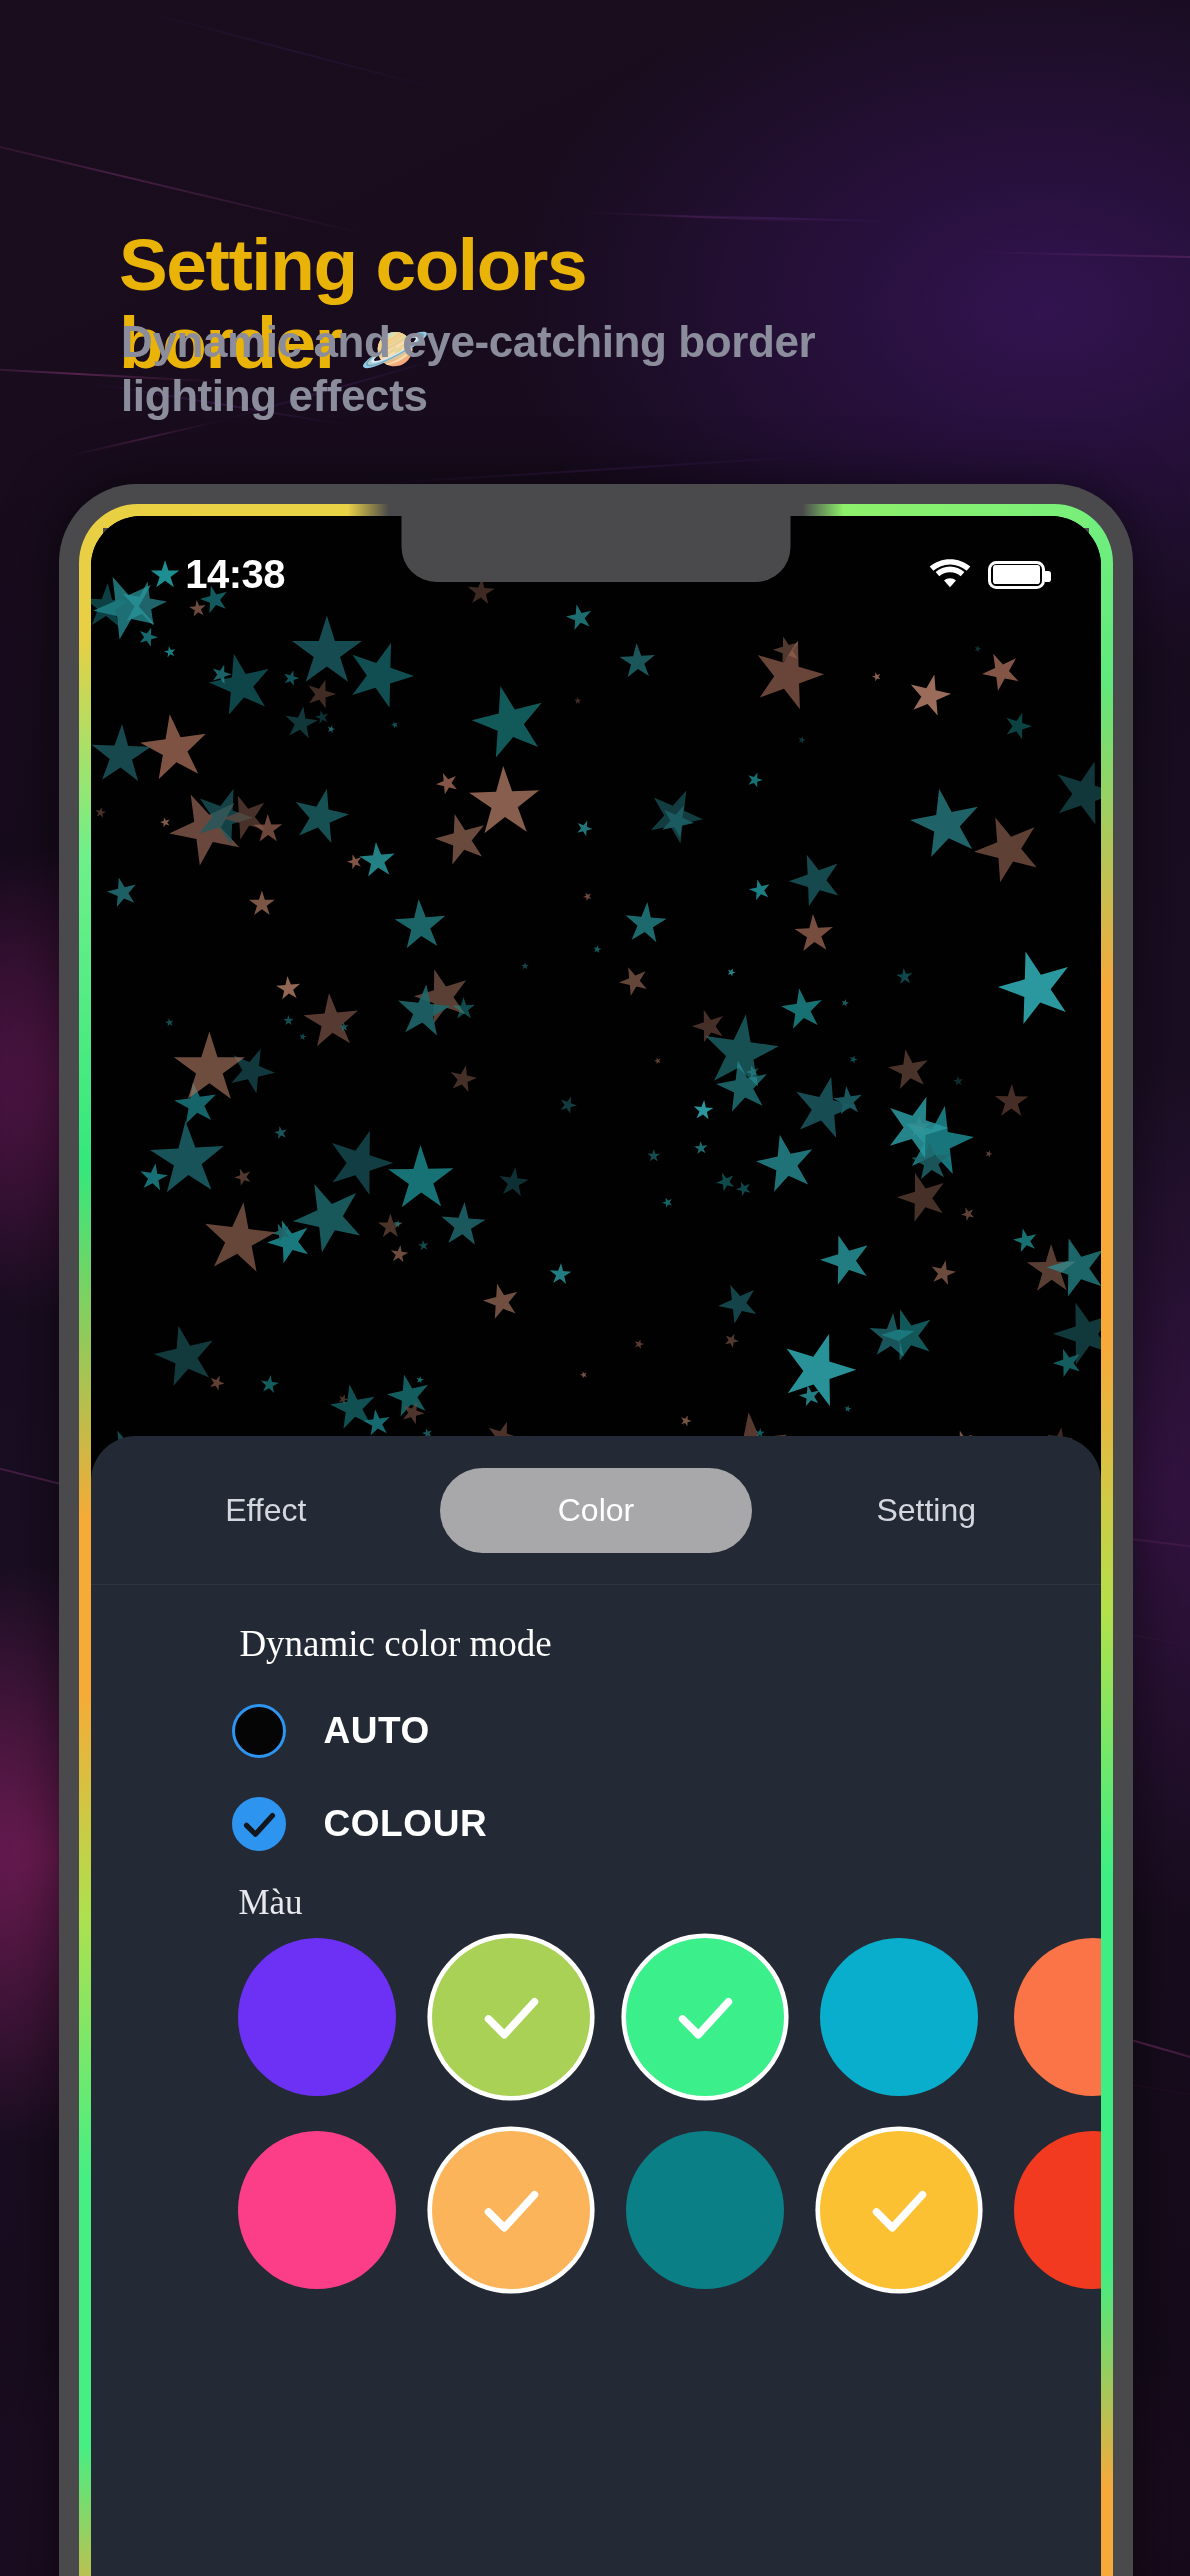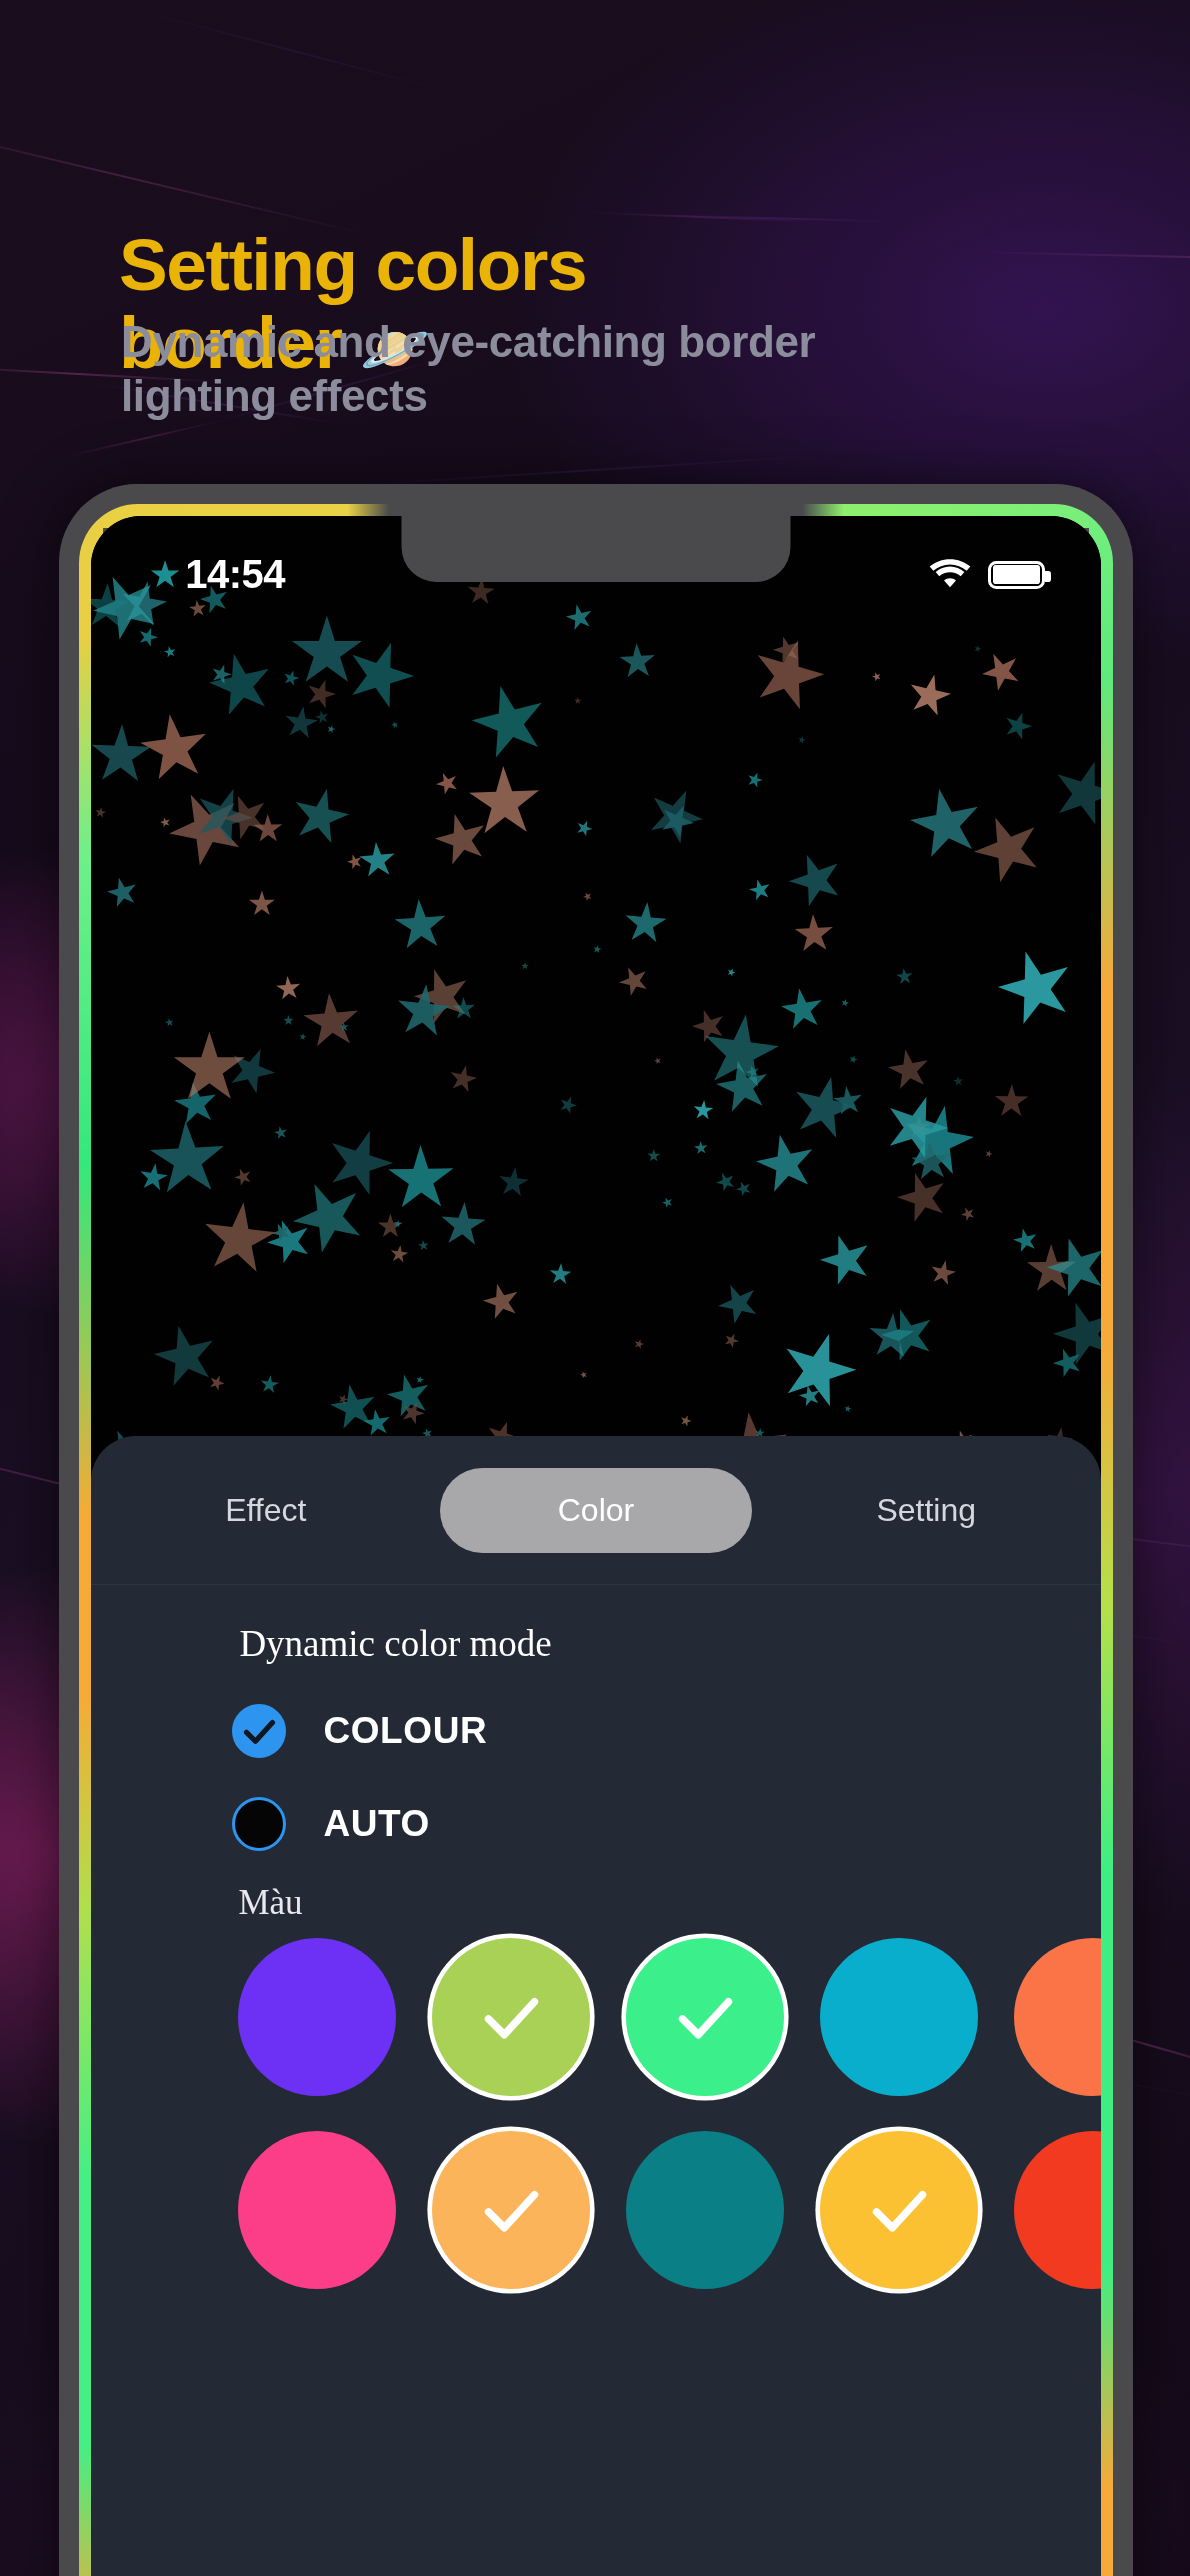--- a/index.html
+++ b/index.html
@@ -396,21 +396,21 @@
           <div class="star" style="width: 22px; height: 22px; left: 708px; top: 869px; background: rgb(42, 154, 160); opacity: 0.82; transform: rotate(-13deg);"></div>
           <div class="star" style="width: 7.9px; height: 7.9px; left: 707px; top: 220px; background: rgb(32, 103, 109); opacity: 0.51; transform: rotate(14deg);"></div>
           <div class="star" style="width: 68px; height: 68px; left: 255px; top: 125px; background: rgb(26, 127, 133); opacity: 0.61; transform: rotate(19deg);"></div>
           <div class="star" style="width: 25px; height: 25px; left: 185px; top: 460px; background: rgb(160, 112, 92); opacity: 0.91; transform: rotate(-5deg);"></div>
         </div>
       <div class="notch"></div>
 
       <div class="statusbar">
         <div class="sb-left">
           <span class="sb-star">★</span>
-          <span class="sb-time">14:54</span>
+          <span class="sb-time">14:38</span>
         </div>
         <div class="sb-right">
           <span>
             <svg width="46" height="35" viewBox="0 0 24 18" fill="#fff">
               <path d="M12 16.2l3.1-3.6c-1.7-1.5-4.5-1.5-6.2 0L12 16.2z"></path>
               <path d="M12 8.3c2.1 0 4.1.8 5.6 2.1l1.9-2.2C17.5 6.4 14.8 5.3 12 5.3S6.5 6.4 4.5 8.2l1.9 2.2C7.9 9.1 9.9 8.3 12 8.3z"></path>
               <path d="M12 1.5C8 1.5 4.3 2.9 1.4 5.4l1.9 2.2C5.7 5.5 8.7 4.3 12 4.3s6.3 1.2 8.7 3.3l1.9-2.2C19.7 2.9 16 1.5 12 1.5z"></path>
             </svg>
           </span>
           <span class="battery">
@@ -430,31 +430,31 @@
             </div>
           <div class="tab-wrap">
               <div class="tab">Setting</div>
             </div>
         </div>
 
         <div class="sheet-body">
           <div class="section-title">Dynamic color mode</div>
 
           <div class="mode-row">
+            <span class="radio"></span>
+            <span class="mode-label">AUTO</span>
+          </div>
+
+          <div class="mode-row">
             <span class="radio checked">
               <svg viewBox="0 0 24 24" fill="none" stroke="#11161f" stroke-width="3.2" stroke-linecap="round" stroke-linejoin="round">
                   <path d="M4 12.5L9.5 18 20 6.5"></path>
                 </svg>
             </span>
             <span class="mode-label">COLOUR</span>
-          </div>
-
-          <div class="mode-row">
-            <span class="radio"></span>
-            <span class="mode-label">AUTO</span>
           </div>
 
           <div class="mau-label">Màu</div>
 
           <div class="swatch-grid" id="swatches">
               <div class="swatch-row">
                 <div class="swatch" style="background: rgb(108, 49, 245);"></div>
                 <div class="swatch sel" style="background: rgb(169, 209, 85);">
                   <svg viewBox="0 0 24 24" fill="none" stroke="#fff" stroke-width="2.6" stroke-linecap="round" stroke-linejoin="round">
                     <path d="M4 12.5L9.5 18 20 6.5"></path>

